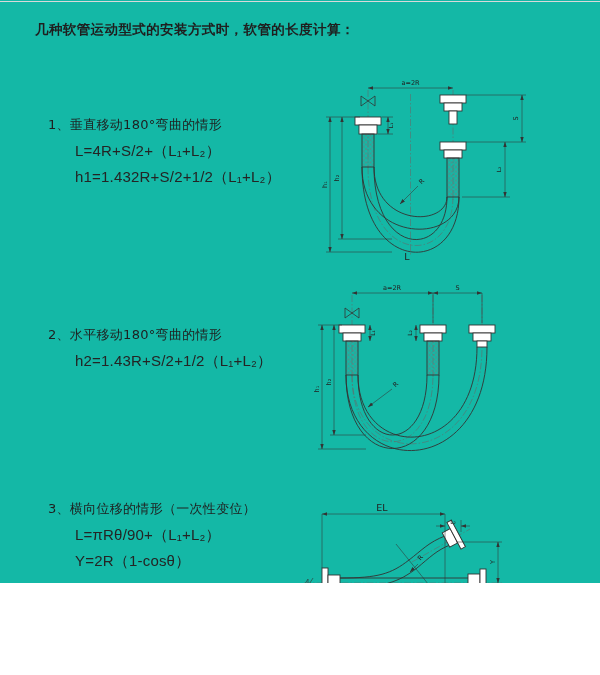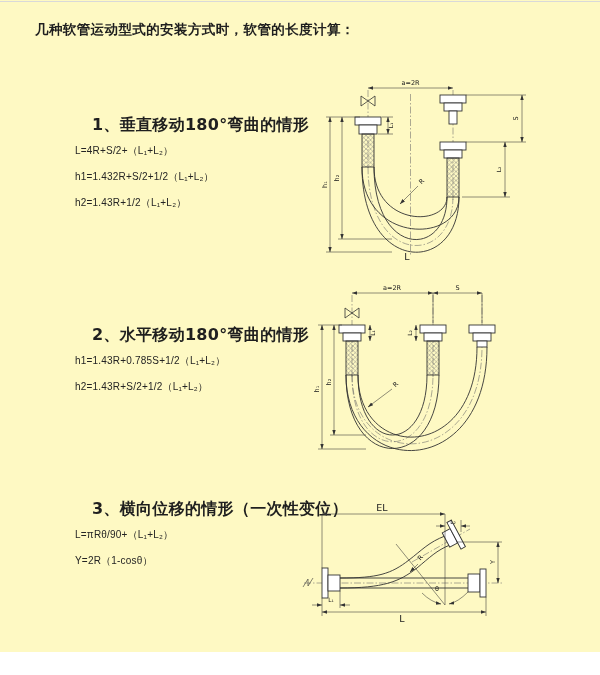--- a/index.html
+++ b/index.html
@@ -1,56 +1,54 @@
 <!DOCTYPE html>
 <html><head>
 <meta charset="utf-8">
 <style>
   html,body{margin:0;padding:0;background:#fff;}
   .page{
-    position:relative;width:600px;height:652px;background:#fef9c3;overflow:hidden;
+    position:relative;width:600px;height:583px;background:#14b8a6;overflow:hidden;
     font-family:"DejaVu Sans","Liberation Sans",sans-serif;color:#1f1f1f;
   }
   .edge{position:absolute;left:0;width:600px;height:1px;background:#d9d9d9;}
   .edge.top{top:1px}
   .edge.bottom{top:671px}
   .title{
     position:absolute;left:35px;top:21px;font-size:13.5px;font-weight:700;
     letter-spacing:.4px;white-space:nowrap;
   }
   .sec{position:absolute;left:48px;}
-  .sec-heading{font-size:16px;font-weight:700;line-height:26px;letter-spacing:.3px;white-space:nowrap;margin-left:44px;}
+  .sec-heading{font-size:13px;font-weight:400;line-height:26px;letter-spacing:.3px;white-space:nowrap;}
   .formula{
-    font-size:10px;line-height:26px;margin-left:27px;letter-spacing:.2px;white-space:nowrap;
+    font-size:15px;line-height:26px;margin-left:27px;letter-spacing:.2px;white-space:nowrap;
     font-family:"Liberation Sans","DejaVu Sans",sans-serif;color:#242424;
   }
   svg.diagram{position:absolute;}
   .lbl{font-size:6.5px;fill:#222;font-family:"DejaVu Sans",sans-serif;}
   .lbl-big{font-size:9.5px;fill:#222;font-family:"DejaVu Sans",sans-serif;}
   .lbl-sm{font-size:5.8px;fill:#222;font-family:"DejaVu Sans",sans-serif;}
 </style>
 </head>
 <body>
 
 <div class="page">
   <div class="edge top"></div>
   <div class="edge bottom"></div>
 
   <div class="title">几种软管运动型式的安装方式时，软管的长度计算：</div>
 
   <section class="sec" style="top:112px">
     <div class="sec-heading">1、垂直移动180°弯曲的情形</div>
     <div class="formula">L=4R+S/2+（L₁+L₂）</div>
     <div class="formula">h1=1.432R+S/2+1/2（L₁+L₂）</div>
-    <div class="formula">h2=1.43R+1/2（L₁+L₂）</div>
   </section>
 
   <section class="sec" style="top:322px">
     <div class="sec-heading">2、水平移动180°弯曲的情形</div>
-    <div class="formula">h1=1.43R+0.785S+1/2（L₁+L₂）</div>
     <div class="formula">h2=1.43R+S/2+1/2（L₁+L₂）</div>
   </section>
 
   <section class="sec" style="top:496px">
     <div class="sec-heading">3、横向位移的情形（一次性变位）</div>
     <div class="formula">L=πRθ/90+（L₁+L₂）</div>
     <div class="formula">Y=2R（1-cosθ）</div>
   </section>
 
   <svg class="diagram" style="left:312px;top:68px" width="285" height="195" viewBox="0 0 285 195">

